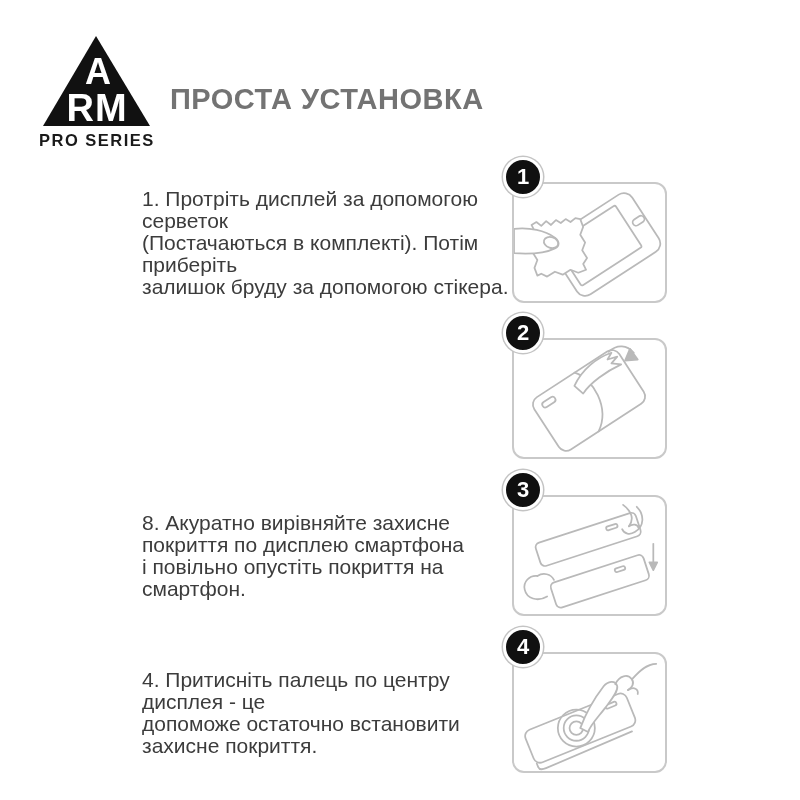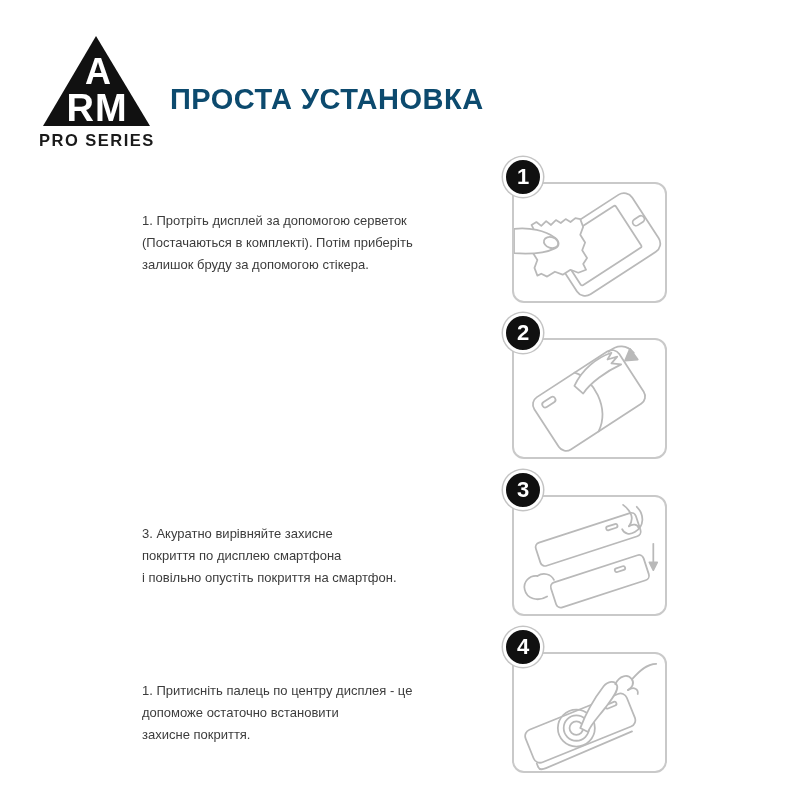--- a/index.html
+++ b/index.html
@@ -3,28 +3,28 @@
 <meta charset="utf-8">
 <style>
   * { margin:0; padding:0; box-sizing:border-box; }
   html,body { background:#ffffff; }
   body { width:800px; height:800px; font-family:"Liberation Sans", sans-serif; }
   .page { position:relative; width:800px; height:800px; background:#fff; overflow:hidden; }
 
   
   .logo { position:absolute; left:38px; top:24px; width:140px; height:130px; }
   .title { position:absolute; left:170px; top:83px; font-size:29px; font-weight:bold;
-           color:#0c4a6e; letter-spacing:.5px; white-space:nowrap; }
+           color:#737373; letter-spacing:.5px; white-space:nowrap; }
 
   
   .step-row { position:absolute; left:0; width:800px; height:121px; }
   .row1 { top:182px; } .row2 { top:338px; } .row3 { top:495px; } .row4 { top:652px; }
 
   .step-text { position:absolute; left:142px; top:50%; transform:translateY(-50%);
-               width:368px; font-size:13px; line-height:22px; color:#3c3c3c;
+               width:368px; font-size:21px; line-height:22px; color:#3c3c3c;
                white-space:pre-line; }
 
   .step-card { position:absolute; left:512px; top:0; width:155px; height:121px;
                border:2px solid #c9c9c9; border-radius:12px; background:#fff; }
   .badge { position:absolute; left:-11px; top:-27px; width:40px; height:40px;
            border-radius:50%; background:#101010; border:3px solid #ffffff;
            box-shadow:0 0 0 1.5px #c4c4c4; color:#ffffff; font-weight:bold;
            font-size:22px; display:flex; align-items:center; justify-content:center; }
   .illus { position:absolute; left:0; top:0; width:151px; height:117px; }
 </style>
@@ -75,21 +75,21 @@
           </g>
           <path fill="#ffffff" d="M62,47 C70,30 85,18 100,13 L96,20 L106,17 L100,24 L110,25 C95,32 78,44 71,55 Z"></path>
           <path d="M97,12 C106,4 116,5 123,13"></path>
           <polygon fill="#b9b9b9" points="119,9 127,20 114,21"></polygon>
         </g>
       </svg>
     </div>
   </div>
 
   <div class="step-row row3">
-    <div class="step-text">3. Акуратно вирівняйте захисне
+    <div class="step-text">8. Акуратно вирівняйте захисне
 покриття по дисплею смартфона
 і повільно опустіть покриття на смартфон.</div>
     <div class="step-card">
       <div class="badge">3</div>
       <svg class="illus" viewBox="0 0 155 120">
         <g stroke="#b9b9b9" stroke-width="1.8" fill="none" stroke-linecap="round" stroke-linejoin="round">
           <g transform="rotate(-18 76 43)">
             <rect x="22" y="31" width="108" height="25" rx="5"></rect>
             <rect x="97" y="37" width="12" height="4" rx="2"></rect>
           </g>
@@ -107,21 +107,21 @@
           <g>
             <path d="M34,102 C24,108 13,104 11,95 C9,87 16,80 24,81"></path>
             <path d="M24,81 C30,77 38,79 41,85"></path>
           </g>
         </g>
       </svg>
     </div>
   </div>
 
   <div class="step-row row4">
-    <div class="step-text">1. Притисніть палець по центру дисплея - це
+    <div class="step-text">4. Притисніть палець по центру дисплея - це
 допоможе остаточно встановити
 захисне покриття.</div>
     <div class="step-card">
       <div class="badge">4</div>
       <svg class="illus" viewBox="0 0 155 120">
         <g stroke="#b9b9b9" stroke-width="1.8" fill="none" stroke-linecap="round" stroke-linejoin="round">
           <g transform="rotate(-22 68 76)">
             <rect x="12" y="58" width="112" height="36" rx="7"></rect>
             <path d="M13,93 L13,97 Q13,101 20,101 L116,99"></path>
             <rect x="100" y="64" width="12" height="4" rx="2"></rect>

